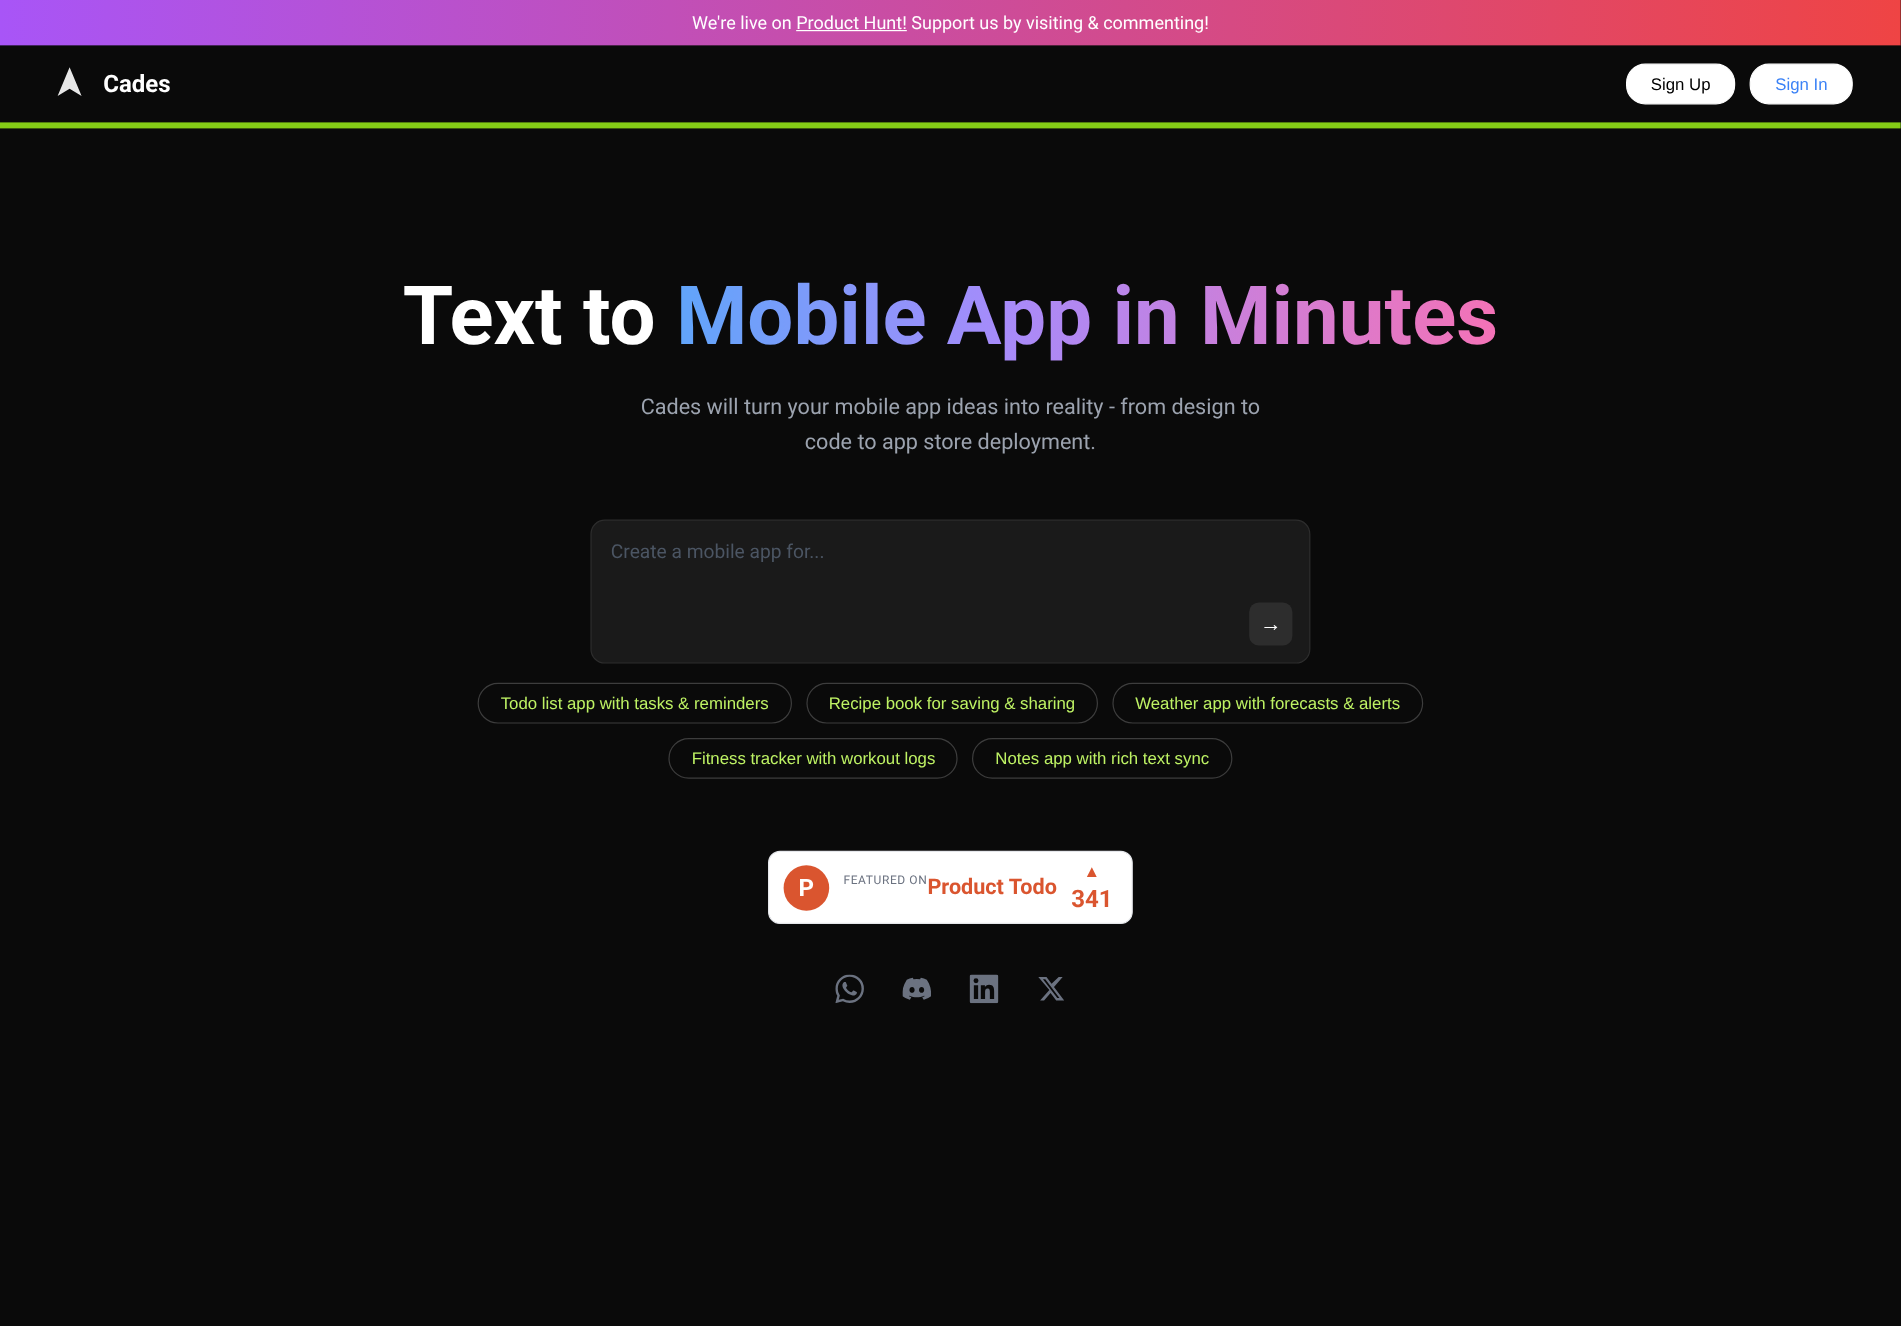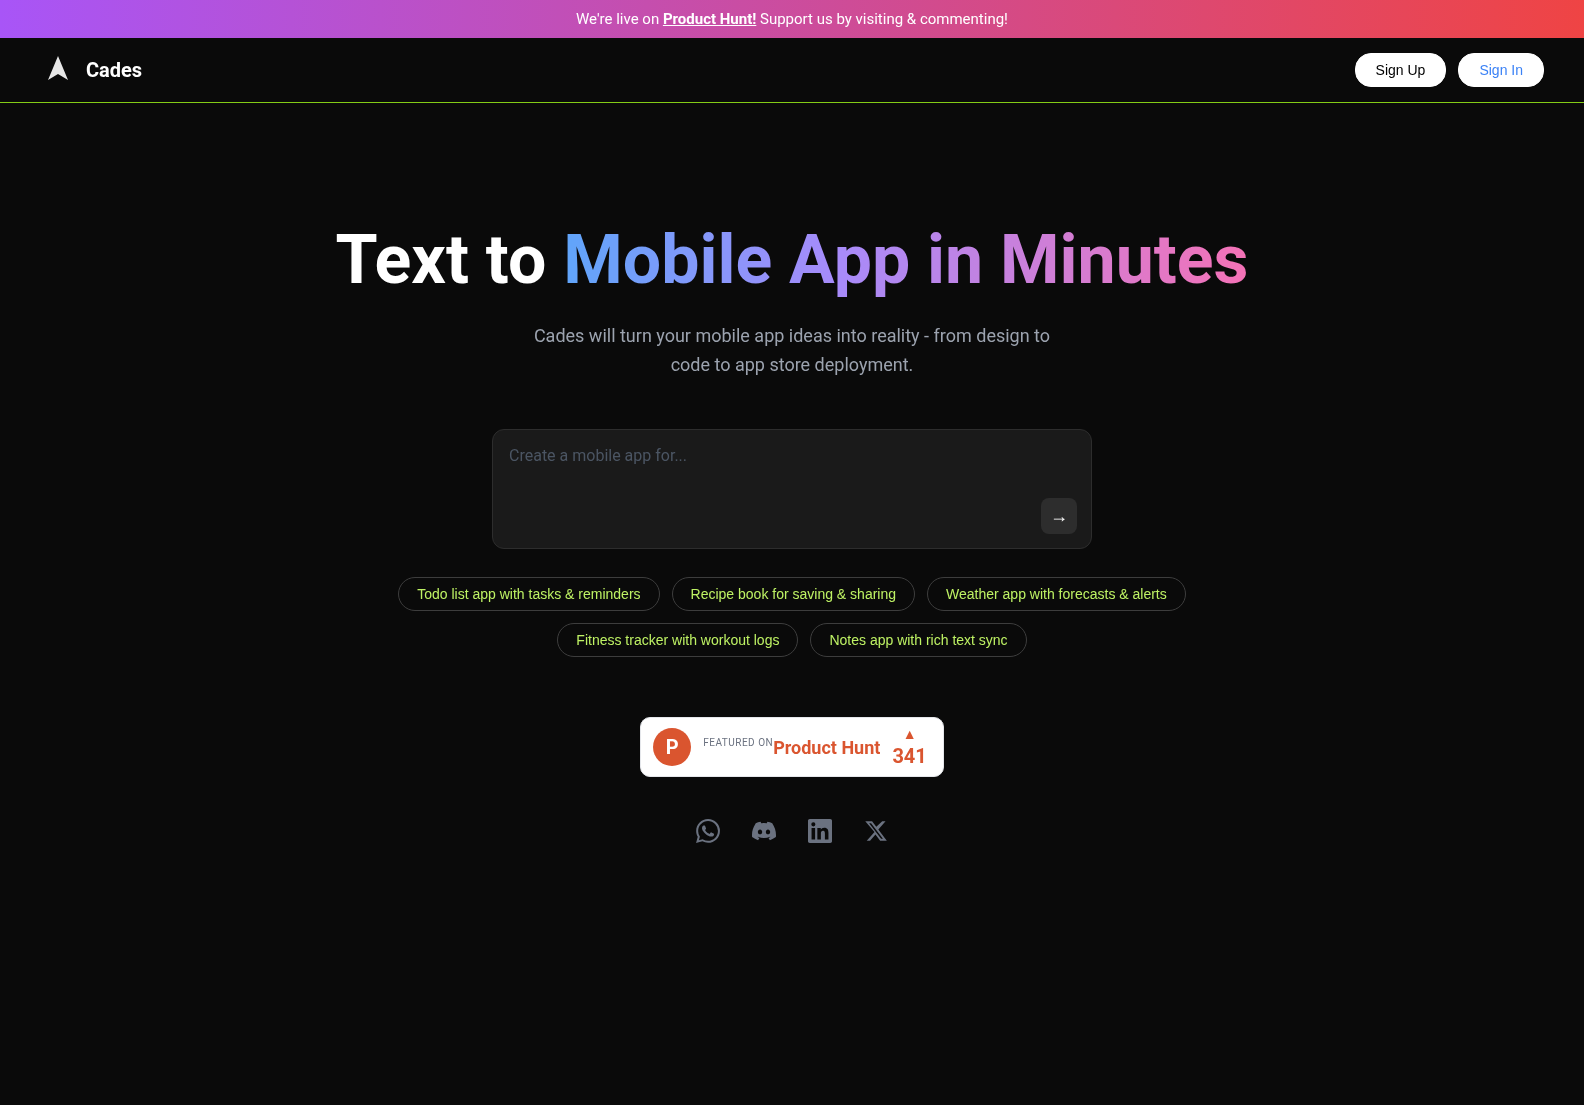--- a/index.html
+++ b/index.html
@@ -15,27 +15,27 @@
     .banner {
       background: linear-gradient(90deg, #a855f7 0%, #ef4444 100%);
       text-align: center;
       padding: 10px 20px;
       font-size: 15px;
       color: #fff;
     }
     .banner a {
       color: #fff;
       text-decoration: underline;
-      font-weight: 700;
+      font-weight: 400;
     }
 
     
     nav {
       background: #0a0a0a;
-      border-bottom: 1px solid #84cc16;
+      border-bottom: 5px solid #84cc16;
       display: flex;
       align-items: center;
       justify-content: space-between;
       padding: 14px 40px;
     }
     .nav-logo {
       display: flex;
       align-items: center;
       gap: 10px;
       font-size: 20px;
@@ -104,21 +104,21 @@
 
     
     .input-container {
       background: #1a1a1a;
       border: 1px solid #2d2d2d;
       border-radius: 12px;
       width: 600px;
       min-height: 120px;
       padding: 16px 16px;
       position: relative;
-      margin-bottom: 28px;
+      margin-bottom: 16px;
     }
     .input-container textarea {
       width: 100%;
       background: transparent;
       border: none;
       outline: none;
       color: #6b7280;
       font-size: 16px;
       resize: none;
       min-height: 80px;
@@ -292,21 +292,21 @@
 
   <div class="tags-row-2">
     <button class="tag">Fitness tracker with workout logs</button>
     <button class="tag">Notes app with rich text sync</button>
   </div>
 
   <div class="ph-badge">
     <div class="ph-icon">P</div>
     <div class="ph-text">
       <span class="ph-featured">FEATURED ON</span>
-      <span class="ph-name">Product Hunt</span>
+      <span class="ph-name">Product Todo</span>
     </div>
     <div class="ph-count">
       <span class="ph-arrow">▲</span>
       <span class="ph-num">341</span>
     </div>
   </div>
 
   <div class="social-row">
 
     <div class="social-icon">

